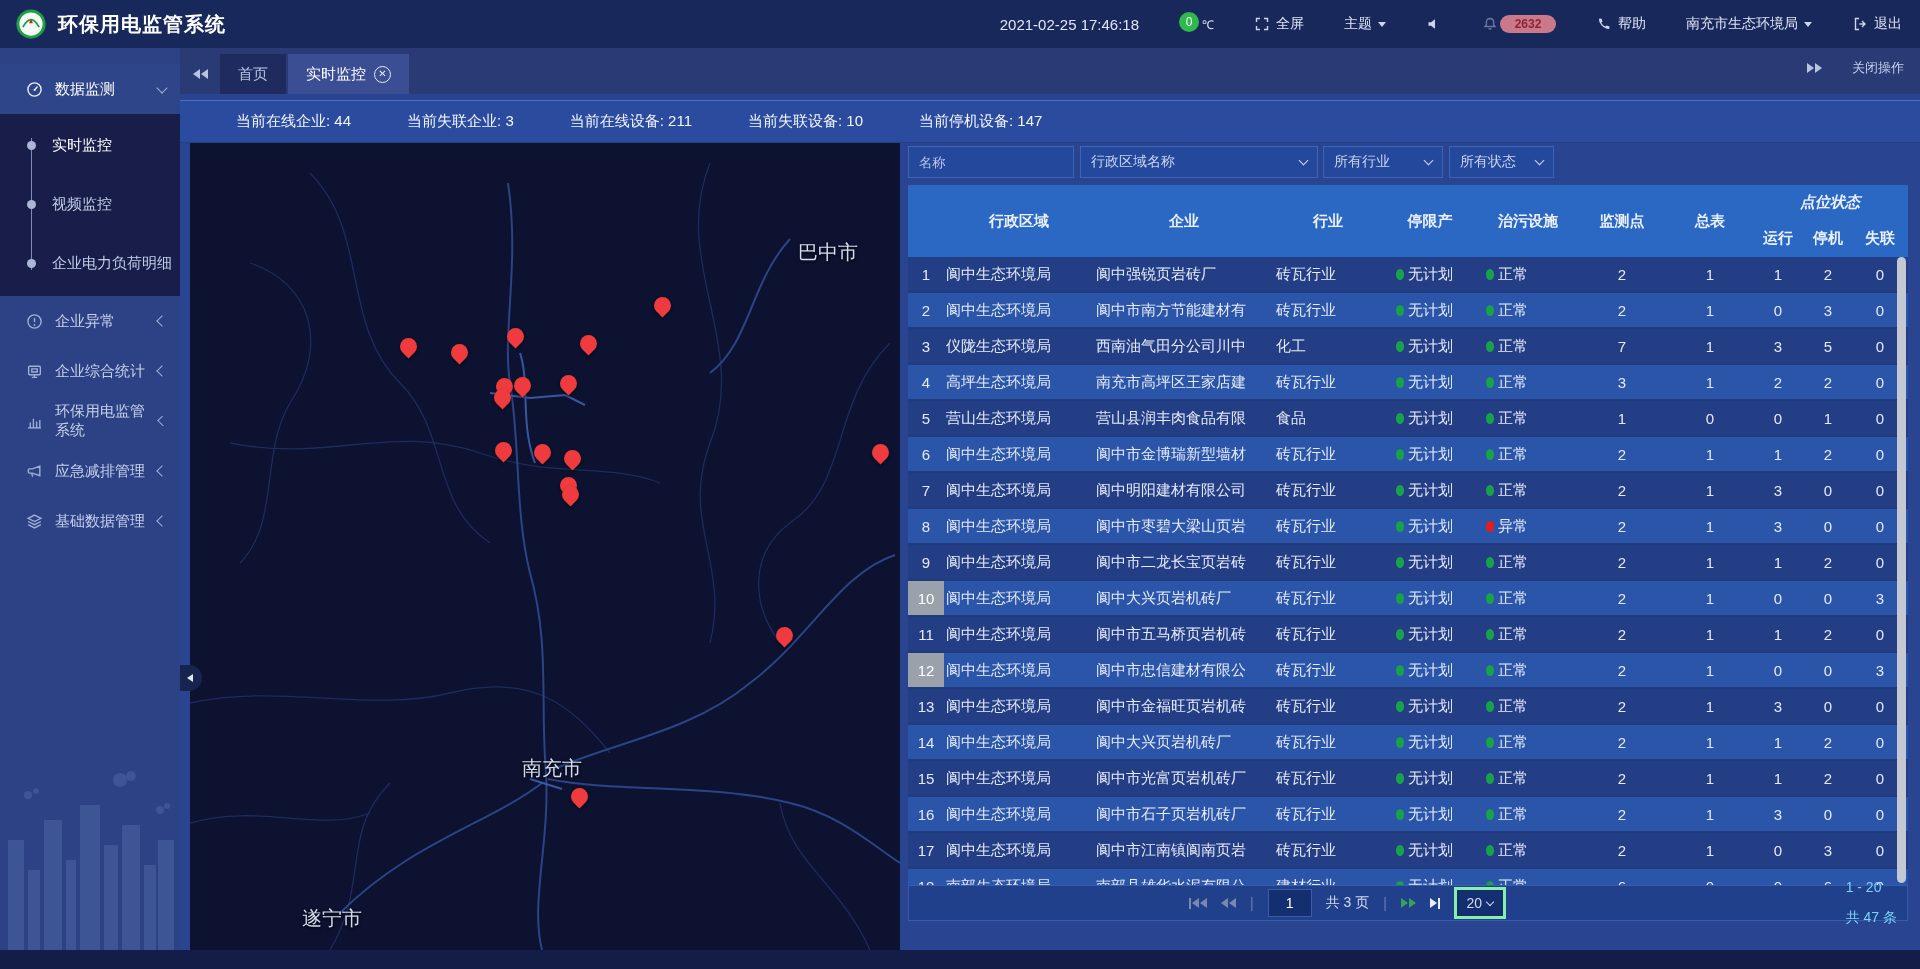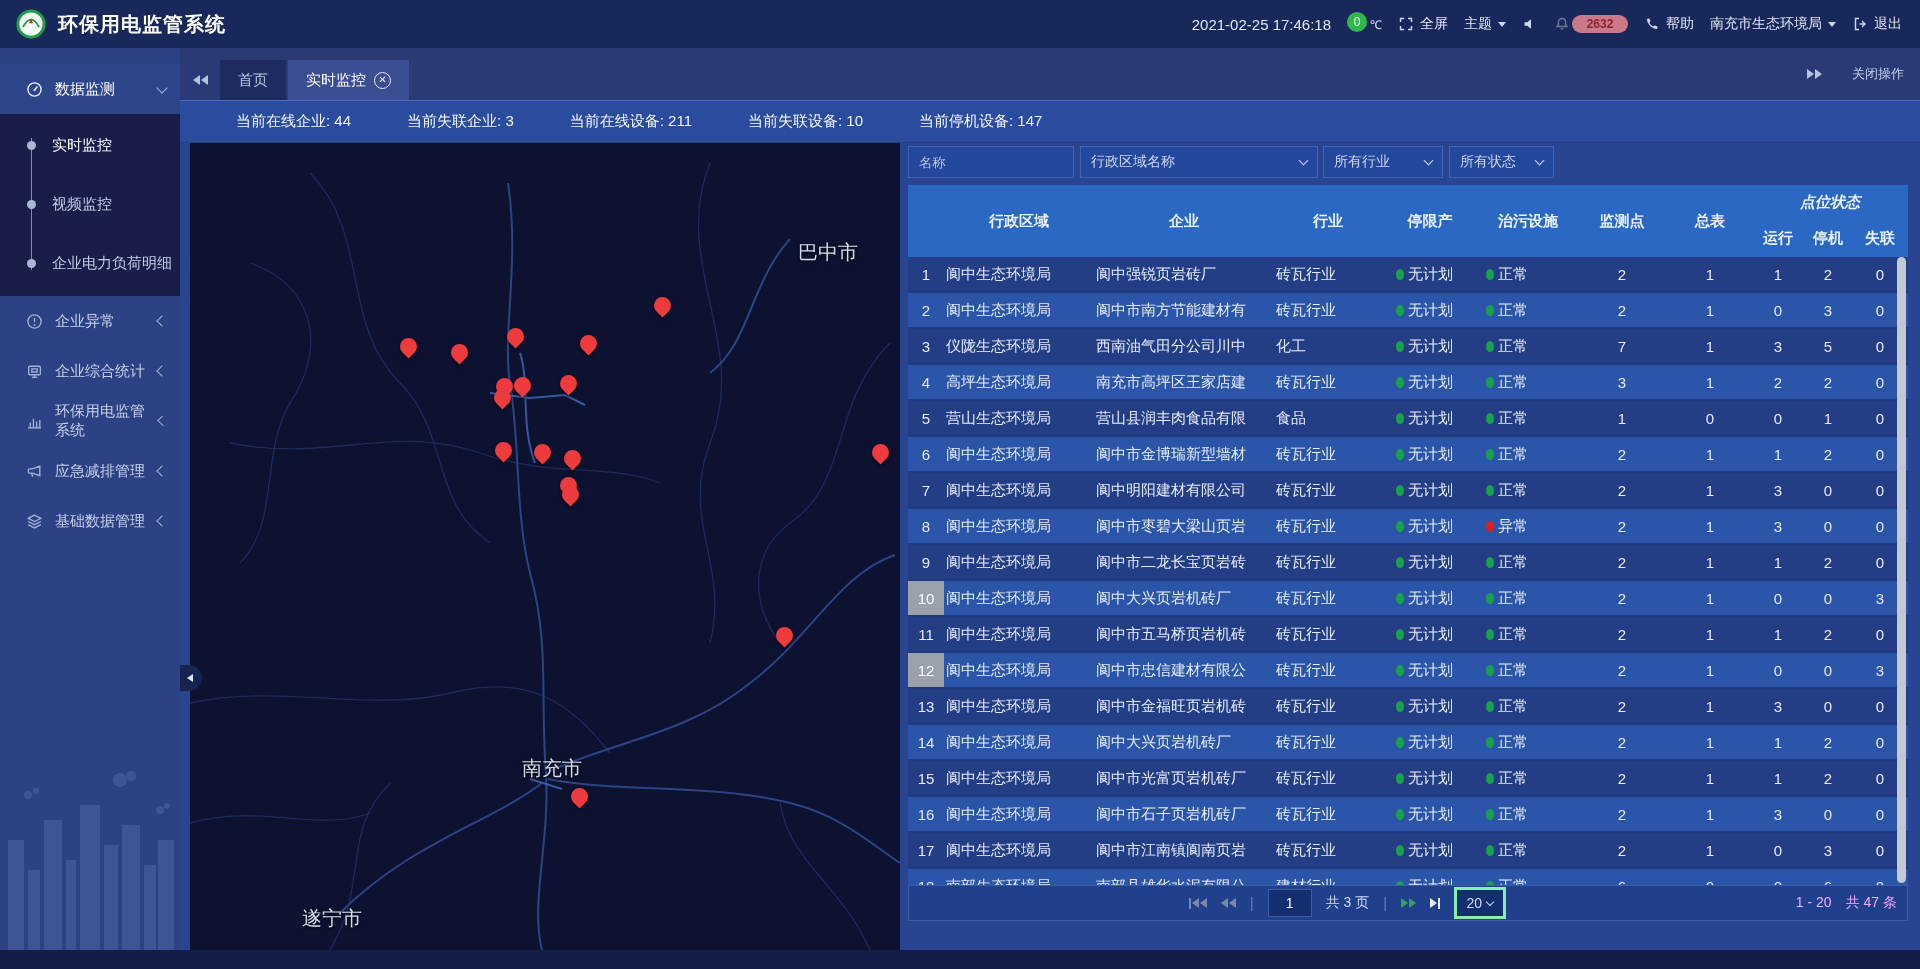--- a/index.html
+++ b/index.html
@@ -2,21 +2,21 @@
 <html><head>
 <meta charset="utf-8">
 <style>
   html,body{margin:0;padding:0;background:#0b132f;}
   .app{position:relative;width:1920px;height:969px;overflow:hidden;background:#294592;
        font-family:"Liberation Sans",sans-serif;color:#fff;}
   
   .top{position:absolute;left:0;top:0;width:1920px;height:48px;background:#19285a;display:flex;align-items:center;z-index:20;}
   .logo{width:30px;height:30px;margin-left:16px;flex:0 0 auto;}
   .app-title{font-size:20px;font-weight:bold;margin-left:12px;letter-spacing:1px;}
-  .top-right{margin-left:auto;display:flex;align-items:center;gap:16px;padding-right:18px;font-size:14px;color:#dfe6f5;}
+  .top-right{margin-left:auto;display:flex;align-items:center;gap:40px;padding-right:18px;font-size:14px;color:#dfe6f5;}
   .datetime{font-size:15px;}
   .temp{display:flex;align-items:flex-start;gap:3px;}
   .temp-circle{width:20px;height:20px;border-radius:50%;background:#2eb84e;color:#fff;font-size:12px;
                display:flex;align-items:center;justify-content:center;margin-top:-4px;}
   .temp-unit{font-size:12px;}
   .hbtn{display:flex;align-items:center;gap:6px;cursor:pointer;}
   .hicon{width:16px;height:16px;display:inline-block;}
   .hicon svg{width:16px;height:16px;stroke:#cdd6ee;fill:none;stroke-width:1.4;}
   .hicon svg .f{fill:#cdd6ee;stroke:none;}
   .caret{width:0;height:0;border-left:4px solid transparent;border-right:4px solid transparent;border-top:5px solid #cdd6ee;display:inline-block;}
@@ -37,21 +37,21 @@
   .chev{display:inline-block;width:7px;height:7px;border-right:1.5px solid #9fb0d8;border-bottom:1.5px solid #9fb0d8;}
   .chev.down{transform:rotate(45deg);margin-top:-3px;}
   .chev.left{transform:rotate(135deg);}
   .submenu{position:relative;background:#181e49;height:180px;padding-top:2px;}
   .tl-line{position:absolute;left:31px;top:24px;bottom:26px;width:1px;background:#7b8ab8;}
   .sub-item{height:59px;display:flex;align-items:center;font-size:15px;color:#c2cde8;cursor:pointer;position:relative;padding-left:52px;}
   .sub-item.current{color:#ffffff;}
   .tl-dot{position:absolute;left:27px;width:9px;height:9px;border-radius:50%;background:#aab6d8;}
   .skyline{position:absolute;left:0;bottom:0;width:180px;height:200px;opacity:.35;}
   
-  .tabbar{position:absolute;left:180px;top:48px;width:1740px;height:52px;background:#2a3a74;display:flex;align-items:flex-end;z-index:5;}
+  .tabbar{position:absolute;left:180px;top:42px;width:1740px;height:52px;background:#2a3a74;display:flex;align-items:flex-end;z-index:5;}
   .tab-scroll{height:40px;width:40px;display:flex;align-items:center;justify-content:center;gap:1px;color:#b8c3e0;cursor:pointer;}
   .tri{width:0;height:0;border-top:5px solid transparent;border-bottom:5px solid transparent;display:inline-block;}
   .tri.l{border-right:7px solid currentColor;}
   .tri.r{border-left:7px solid currentColor;}
   .pbar{width:2px;height:11px;background:currentColor;display:inline-block;}
   .tab{height:40px;display:flex;align-items:center;padding:0 18px;margin-right:2px;font-size:15px;cursor:pointer;}
   .tab.home{background:#1f2b5e;color:#b9c4e2;}
   .tab.active{background:#3c4e93;color:#fff;gap:8px;}
   .tab-close{width:15px;height:15px;border:1px solid #e7edfa;border-radius:50%;font-size:10px;line-height:13px;text-align:center;color:#e7edfa;}
   .tab-right{margin-left:auto;display:flex;align-items:center;gap:30px;padding-right:16px;height:52px;color:#c6d1ec;font-size:13px;}
@@ -119,21 +119,21 @@
          display:flex;align-items:center;font-size:14px;color:#cfd9f0;}
   .pager-center{position:absolute;left:280px;display:flex;align-items:center;gap:14px;}
   .pgbtn{display:flex;align-items:center;gap:1px;cursor:pointer;}
   .pgbtn.dis{color:#7a88ad;}
   .pgbtn.grn{color:#35a15c;}
   .pgbtn.wht{color:#e8eefb;}
   .pgsep{color:#6d7fae;}
   .pg-input{width:38px;height:24px;background:#142f70;border:1px solid #3a5cab;color:#fff;text-align:center;font-size:14px;}
   .pg-size{width:46px;height:26px;background:#142f70;border:3px solid #86efac;display:flex;align-items:center;justify-content:center;gap:5px;cursor:pointer;}
   .pg-size .chev{width:5px;height:5px;border-color:#cfd9f0;}
-  .pager-right{position:absolute;right:10px;display:flex;gap:14px;color:#f0abfc;}
+  .pager-right{position:absolute;right:10px;display:flex;gap:14px;color:#7dd3fc;flex-direction:column;}
   
   .footer{position:absolute;left:0;top:950px;width:1920px;height:19px;background:#131d47;z-index:15;}
 </style>
 </head>
 <body>
 
 <div class="app">
 
   <div class="top">
     <svg class="logo" viewBox="0 0 24 24">

